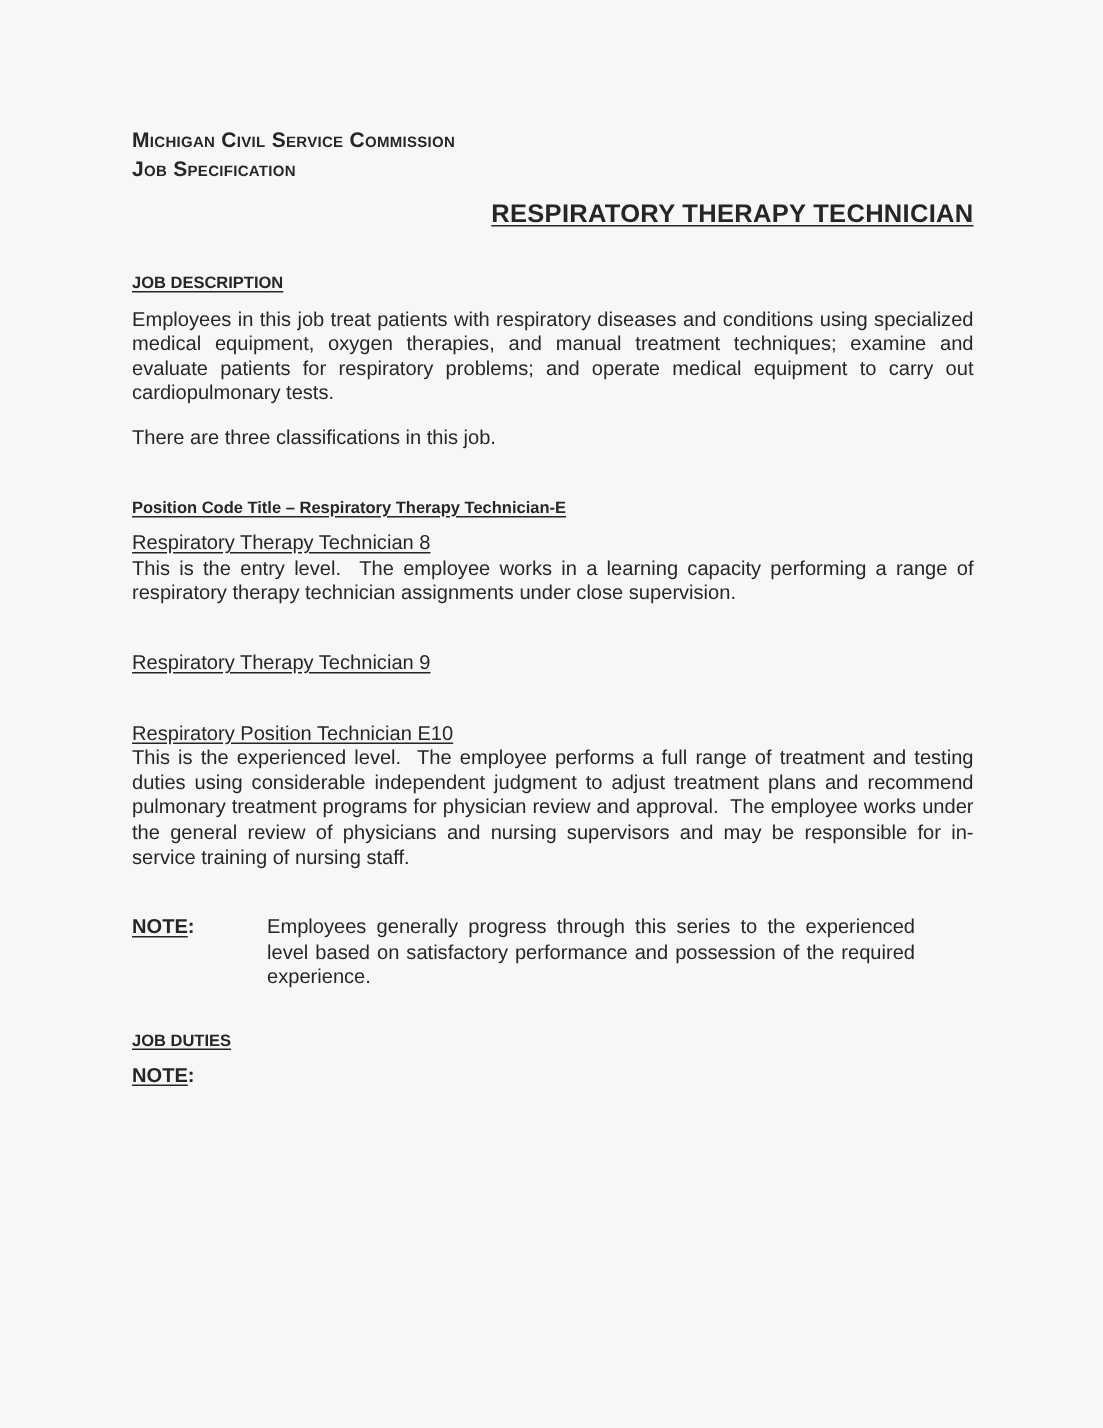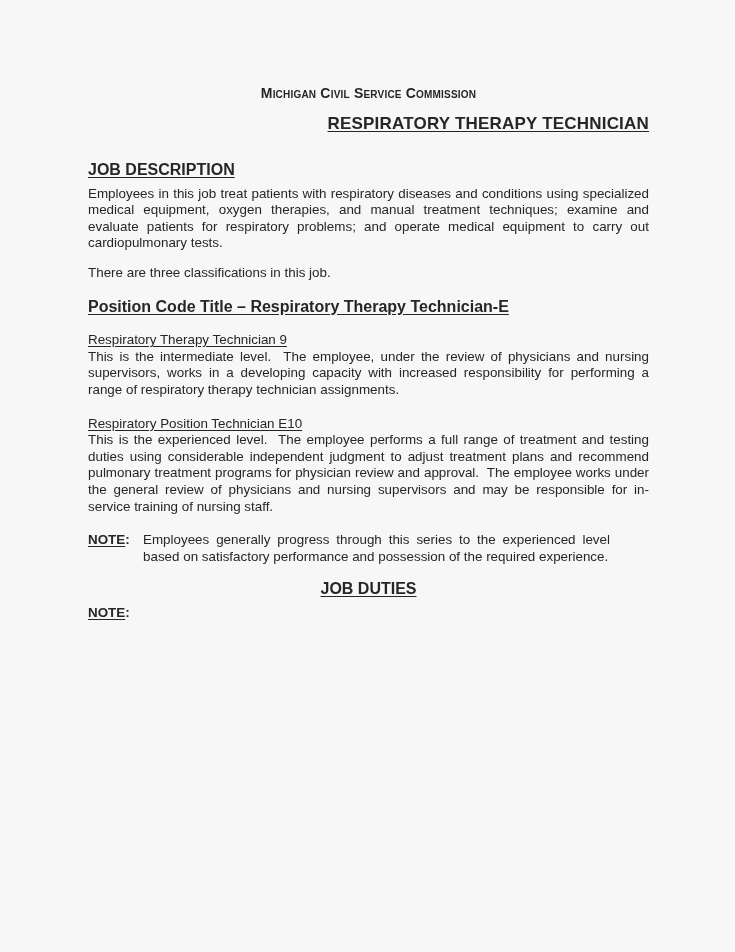--- a/index.html
+++ b/index.html
@@ -12,89 +12,94 @@
     line-height: 16.6px;
     color: #262626;
     overflow: hidden;
   }
   .page {
     width: 561px;
     margin-left: 88px;
     padding-top: 84px;
   }
   .center-hdr {
-    text-align: center;
+    text-align: left;
     font-weight: 700;
     font-variant: small-caps;
     font-size: 14px;
     line-height: 19px;
     letter-spacing: 0.2px;
   }
   .doc-title {
     text-align: right;
     font-weight: 700;
     font-size: 17px;
     line-height: 21px;
     margin-top: 10px;
     letter-spacing: 0.2px;
   }
   .underline { text-decoration: underline; text-underline-offset: 2px; }
   .sec-heading {
     font-weight: 700;
-    font-size: 16px;
+    font-size: 11px;
     margin-top: 28px;
   }
   .para {
     text-align: justify;
     white-space: pre-wrap;
   }
   .mt-after-heading { margin-top: 7px; }
   .mt-blank-line   { margin-top: 13px; }
-  .mt-section      { margin-top: 17px; }
+  .mt-section      { margin-top: 30px; }
   .level-title {
     text-decoration: underline;
     text-underline-offset: 2px;
   }
   .note-block {
     display: flex;
     width: 522px;
+    gap: 35px;
   }
   .note-label {
     flex: none;
     width: 55px;
     font-weight: 700;
   }
   .note-text {
     width: 467px;
     text-align: justify;
     white-space: pre-wrap;
   }
-  .sec-heading-duties { margin-top: 16px; text-align: center; }
+  .sec-heading-duties { margin-top: 26px; }
 </style>
 </head>
 <body>
 
 <div class="page">
 
   <div class="center-hdr">Michigan Civil Service Commission</div>
+  <div class="center-hdr">Job Specification</div>
 
   <div class="doc-title"><span class="underline">RESPIRATORY THERAPY TECHNICIAN</span></div>
 
   <div class="sec-heading"><span class="underline">JOB DESCRIPTION</span></div>
 
   <div class="para mt-after-heading">Employees in this job treat patients with respiratory diseases and conditions using specialized medical equipment, oxygen therapies, and manual treatment techniques; examine and evaluate patients for respiratory problems; and operate medical equipment to carry out cardiopulmonary tests.</div>
 
   <div class="para mt-blank-line">There are three classifications in this job.</div>
 
   <div class="sec-heading mt-section" style=""><span class="underline">Position Code Title – Respiratory Therapy Technician-E</span></div>
 
+  <div class="mt-after-heading">
+    <div class="level-title">Respiratory Therapy Technician 8</div>
+    <div class="para">This is the entry level.  The employee works in a learning capacity performing a range of respiratory therapy technician assignments under close supervision.</div>
+  </div>
 
   <div class="mt-section">
     <div class="level-title">Respiratory Therapy Technician 9</div>
-    <div class="para">This is the intermediate level.  The employee, under the review of physicians and nursing supervisors, works in a developing capacity with increased responsibility for performing a range of respiratory therapy technician assignments.</div>
   </div>
 
   <div class="mt-section">
     <div class="level-title">Respiratory Position Technician E10</div>
     <div class="para">This is the experienced level.  The employee performs a full range of treatment and testing duties using considerable independent judgment to adjust treatment plans and recommend pulmonary treatment programs for physician review and approval.  The employee works under the general review of physicians and nursing supervisors and may be responsible for in-service training of nursing staff.</div>
   </div>
 
   <div class="note-block mt-section">
     <div class="note-label"><span class="underline">NOTE</span><span>:</span></div>
     <div class="note-text">Employees generally progress through this series to the experienced level based on satisfactory performance and possession of the required experience.</div>

